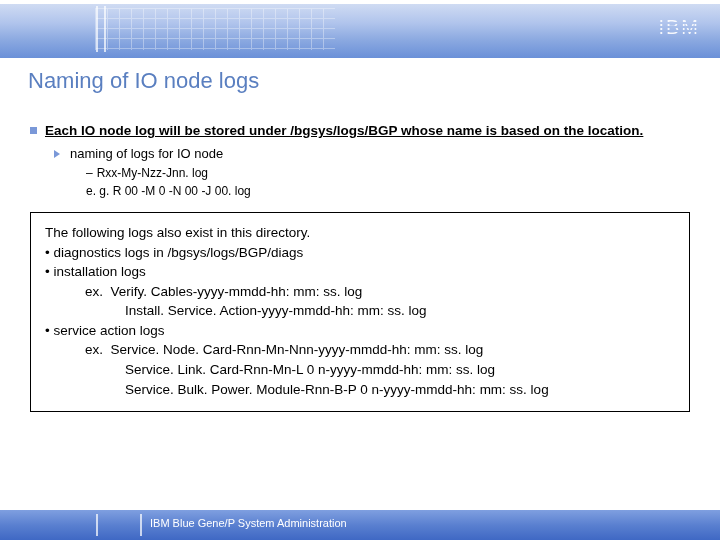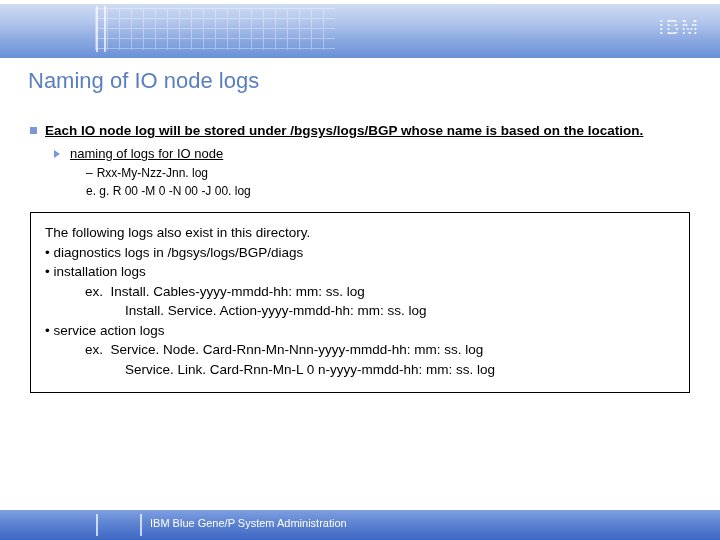--- a/index.html
+++ b/index.html
@@ -69,21 +69,21 @@
     color: #000;
   }
   .bullet-row { display: flex; align-items: flex-start; margin-bottom: 2px; text-decoration: underline; }
   .sq-bullet {
     width: 7px; height: 7px;
     background: #7a98d8;
     margin: 5px 8px 0 0;
     flex: none;
   }
   .bullet-text { font-weight: bold; line-height: 1.35; }
-  .sub1 { margin: 6px 0 0 24px; display: flex; align-items: flex-start; text-decoration: underline; }
+  .sub1 { margin: 6px 0 0 24px; display: flex; align-items: flex-start; }
   .tri-bullet {
     width: 0; height: 0;
     border-top: 4px solid transparent;
     border-bottom: 4px solid transparent;
     border-left: 6px solid #7a98d8;
     margin: 4px 10px 0 0;
     flex: none;
   }
   .sub1-text { font-size: 13px; }
   .sub2 { margin: 4px 0 0 56px; font-size: 12px; line-height: 1.45; }
@@ -147,24 +147,25 @@
   <div class="sub2">
     <div><span class="dash">–</span><span>Rxx-My-Nzz-Jnn. log</span></div>
     <div>e. g. R 00 -M 0 -N 00 -J 00. log</div>
   </div>
 </div>
 
 <div class="box">
   <div class="box-line ind1">The following logs also exist in this directory.</div>
   <div class="box-line ind1">• diagnostics logs in /bgsys/logs/BGP/diags</div>
   <div class="box-line ind1">• installation logs</div>
-  <div class="box-line ind2">ex.  Install. Cables-yyyy-mmdd-hh: mm: ss. log</div>
+  <div class="box-line ind2">ex.  Verify. Cables-yyyy-mmdd-hh: mm: ss. log</div>
   <div class="box-line ind3">Install. Service. Action-yyyy-mmdd-hh: mm: ss. log</div>
   <div class="box-line ind1">• service action logs</div>
   <div class="box-line ind2">ex.  Service. Node. Card-Rnn-Mn-Nnn-yyyy-mmdd-hh: mm: ss. log</div>
   <div class="box-line ind3">Service. Link. Card-Rnn-Mn-L 0 n-yyyy-mmdd-hh: mm: ss. log</div>
+  <div class="box-line ind3">Service. Bulk. Power. Module-Rnn-B-P 0 n-yyyy-mmdd-hh: mm: ss. log</div>
 </div>
 
 <div class="footer-band">
   <div class="footer-vline fv1"></div>
   <div class="footer-vline fv2"></div>
   <div class="footer-text">IBM Blue Gene/P System Administration</div>
 </div>
 
 </body></html>

